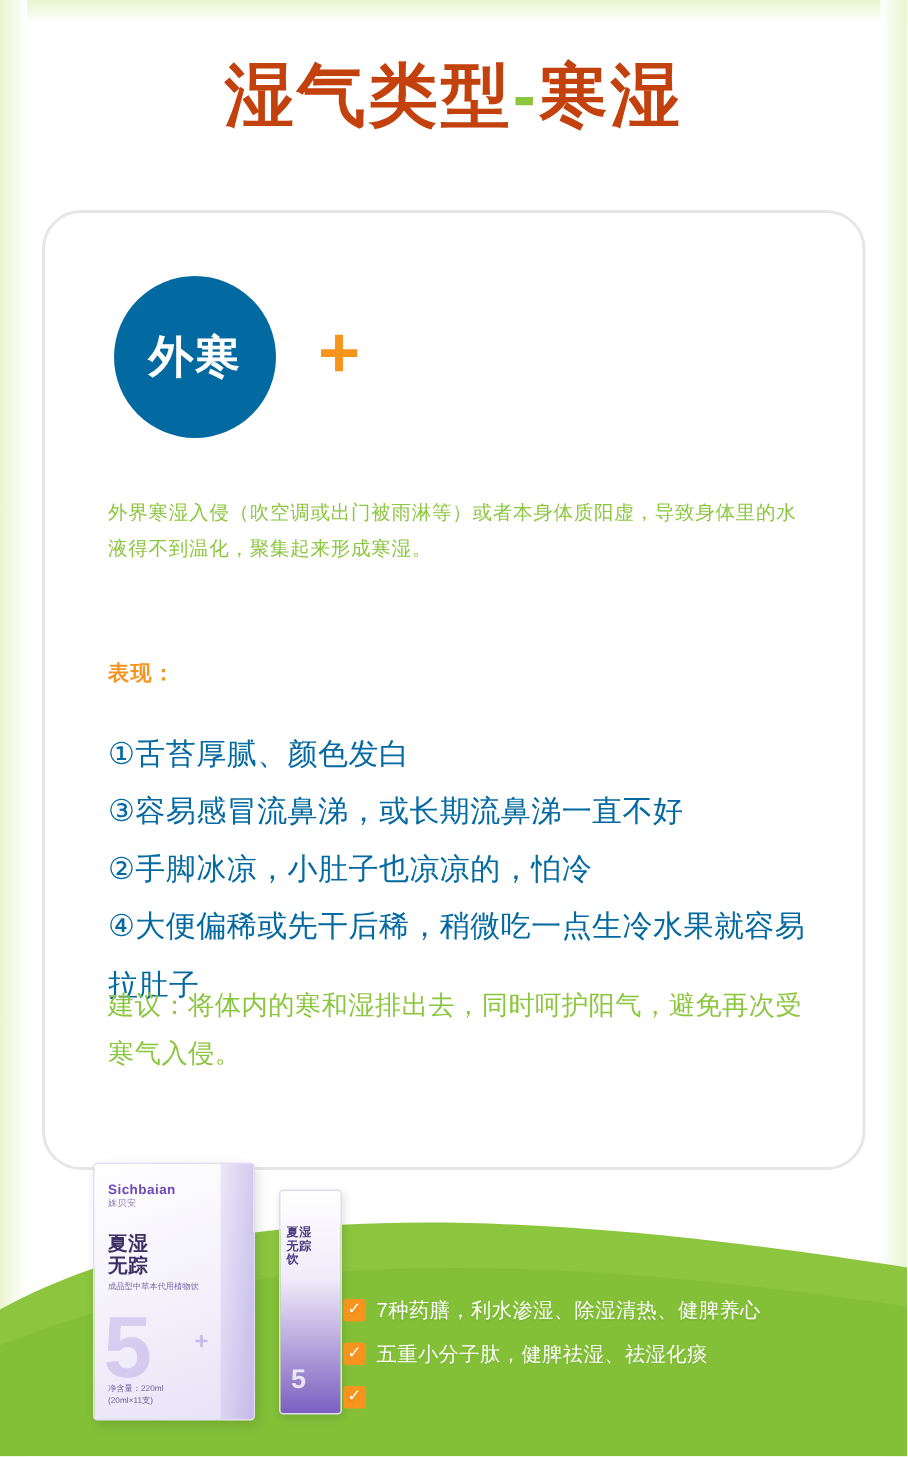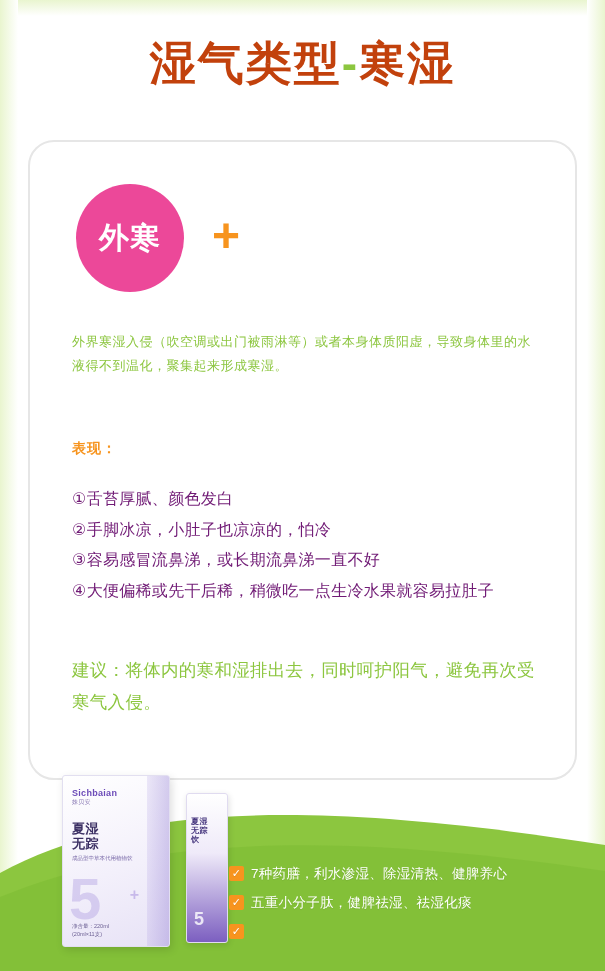--- a/index.html
+++ b/index.html
@@ -67,21 +67,21 @@
     position: absolute;
     top: 42px;
     left: 46px;
     display: flex;
     align-items: center;
     gap: 28px;
   }
   .circle {
     width: 108px; height: 108px;
     border-radius: 50%;
-    background: #ec4899;
+    background: #0369a1;
     color: #ffffff;
     font-size: 30px;
     font-weight: bold;
     letter-spacing: 1px;
     display: flex;
     align-items: center;
     justify-content: center;
   }
   .plus {
     color: #f7941e;
@@ -109,22 +109,22 @@
     color: #f7941e;
     font-size: 14px;
     font-weight: bold;
     letter-spacing: 1px;
   }
   .symptom-list {
     position: absolute;
     left: 42px;
     right: 30px;
     top: 342px;
-    color: #701a75;
-    font-size: 16px;
+    color: #0369a1;
+    font-size: 20px;
     line-height: 1.92;
     letter-spacing: 0.3px;
   }
   .symptom-list div { white-space: nowrap; }
   .symptom-list div.wrap { white-space: normal; }
   .advice {
     position: absolute;
     left: 42px;
     right: 30px;
     top: 512px;
@@ -292,22 +292,22 @@
       <div class="circle">外寒</div>
       <div class="plus">+</div>
     </div>
 
     <div class="body-text intro">外界寒湿入侵（吹空调或出门被雨淋等）或者本身体质阳虚，导致身体里的水液得不到温化，聚集起来形成寒湿。</div>
 
     <div class="heading-manifest">表现：</div>
 
     <div class="symptom-list">
       <div>①舌苔厚腻、颜色发白</div>
+      <div>③容易感冒流鼻涕，或长期流鼻涕一直不好</div>
       <div>②手脚冰凉，小肚子也凉凉的，怕冷</div>
-      <div>③容易感冒流鼻涕，或长期流鼻涕一直不好</div>
       <div class="wrap">④大便偏稀或先干后稀，稍微吃一点生冷水果就容易拉肚子</div>
     </div>
 
     <div class="advice">建议：将体内的寒和湿排出去，同时呵护阳气，避免再次受寒气入侵。</div>
   </div>
 
   <div class="bottom-band">
     <svg viewBox="0 0 605 186" preserveAspectRatio="none">
       <path d="M0,88 C120,22 300,12 605,60 L605,186 L0,186 Z" fill="#8cc63f"></path>
       <path d="M0,112 C140,54 320,44 605,86 L605,186 L0,186 Z" fill="#7cbb33" opacity="0.55"></path>

